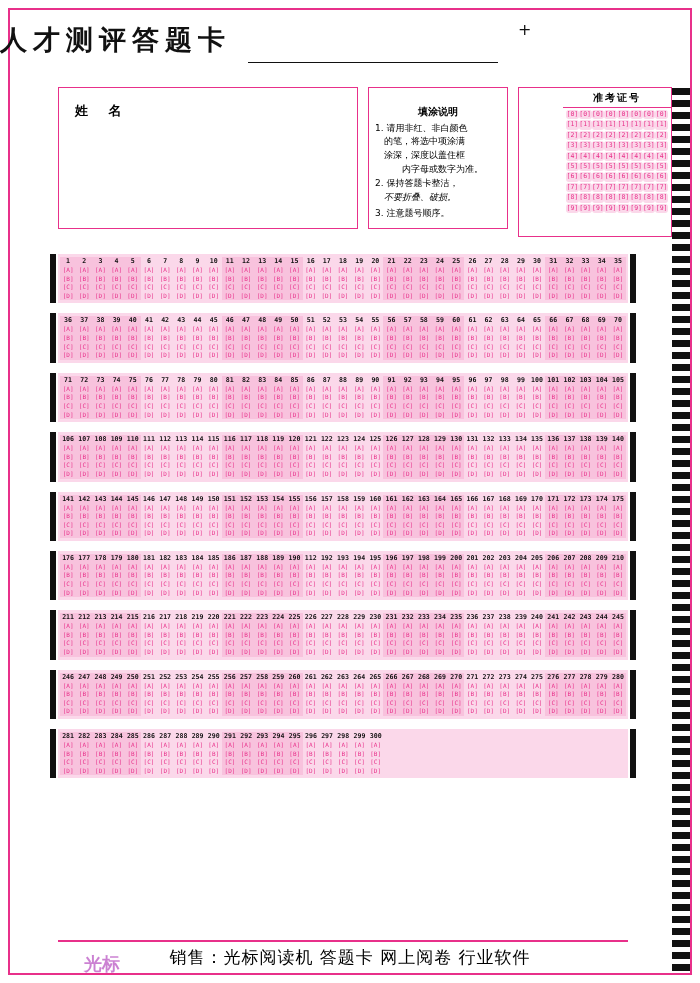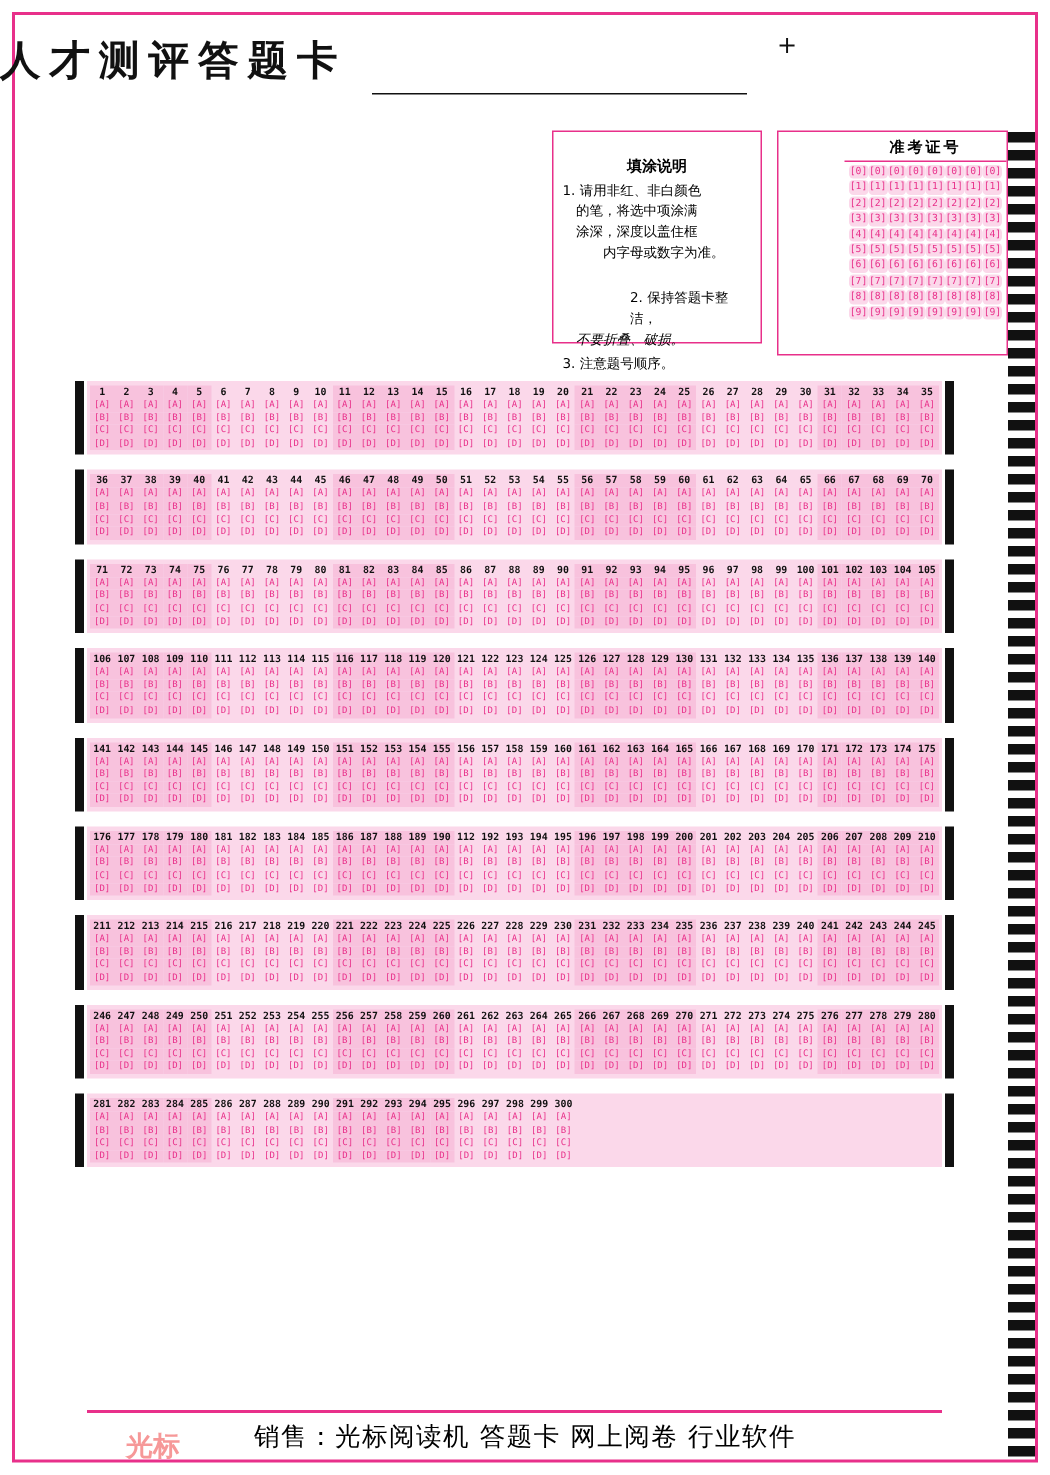--- a/index.html
+++ b/index.html
@@ -160,45 +160,48 @@
   .footer-rule{
     position:absolute;left:58px;top:940px;width:570px;height:1.5px;background:#e8308a;
   }
   .footer{
     position:absolute;left:0;top:946px;width:700px;text-align:center;
     font-family:"DejaVu Sans", sans-serif;font-size:17px;letter-spacing:1px;
   }
   .watermark{
     position:absolute;left:84px;top:952px;
     font-family:"DejaVu Sans", sans-serif;
-    font-size:18px;color:#ef4444;opacity:.55;font-weight:bold;
+    font-size:18px;color:#a21caf;opacity:.55;font-weight:bold;
   }
 </style>
 </head>
 <body>
 
 <div class="sheet">
   <div class="frame"></div>
 
   <div class="title">人才测评答题卡</div>
   <div class="title-plus">+</div>
   <div class="title-rule"></div>
 
+  <div class="namebox">
+    <div class="label">姓    名</div>
+  </div>
 
   <div class="instr">
     <div class="ihead">填涂说明</div>
     <div id="instr-body">
-        <div style="margin-bottom: 16px;">
+        <div style="margin-bottom: 0;">
           <div style="padding-left: 0px;">1. 请用非红、非白颜色</div>
           <div style="padding-left: 9px;">的笔，将选中项涂满</div>
           <div style="padding-left: 9px;">涂深，深度以盖住框</div>
           <div style="padding-left: 9px; text-align: center;">内字母或数字为准。</div>
         </div>
         <div style="margin-bottom: 2px;">
-          <div style="padding-left: 0px; margin-left: 45px;">2. 保持答题卡整洁，</div>
+          <div style="padding-left: 0px;">2. 保持答题卡整洁，</div>
           <div style="padding-left: 9px; font-style: italic;">不要折叠、破损。</div>
         </div>
         <div style="margin-bottom: 2px;">
           <div style="padding-left: 0px;">3. 注意题号顺序。</div>
         </div>
       </div>
   </div>
 
   <div class="examno">
     <div class="ehead">准考证号</div>

